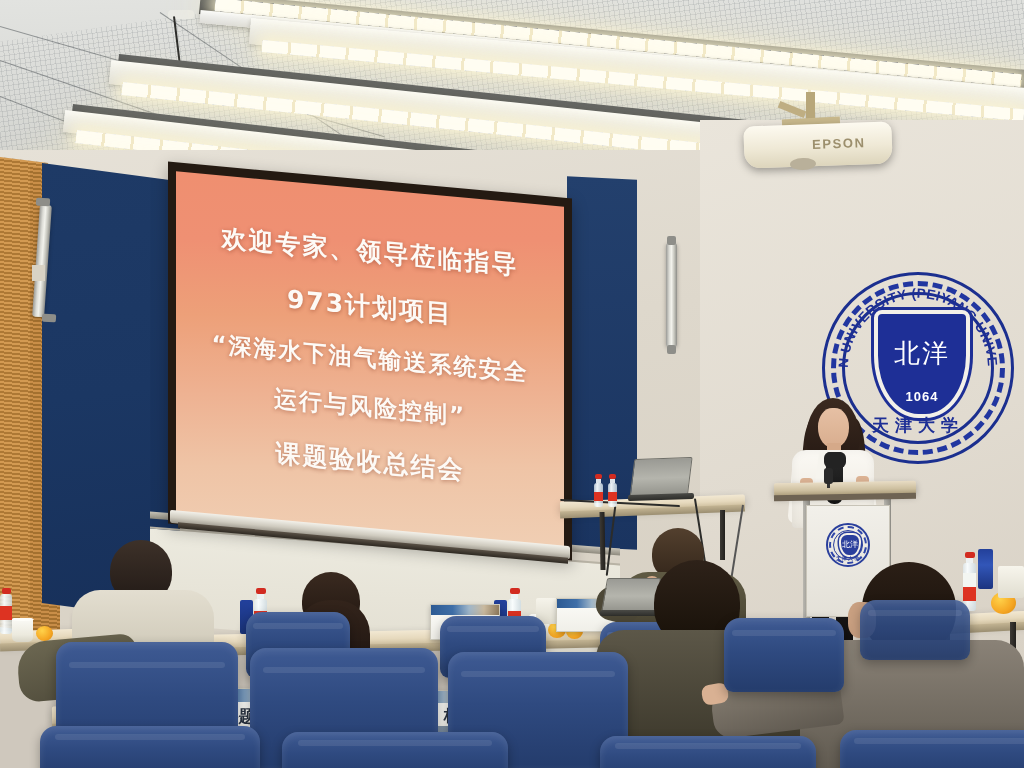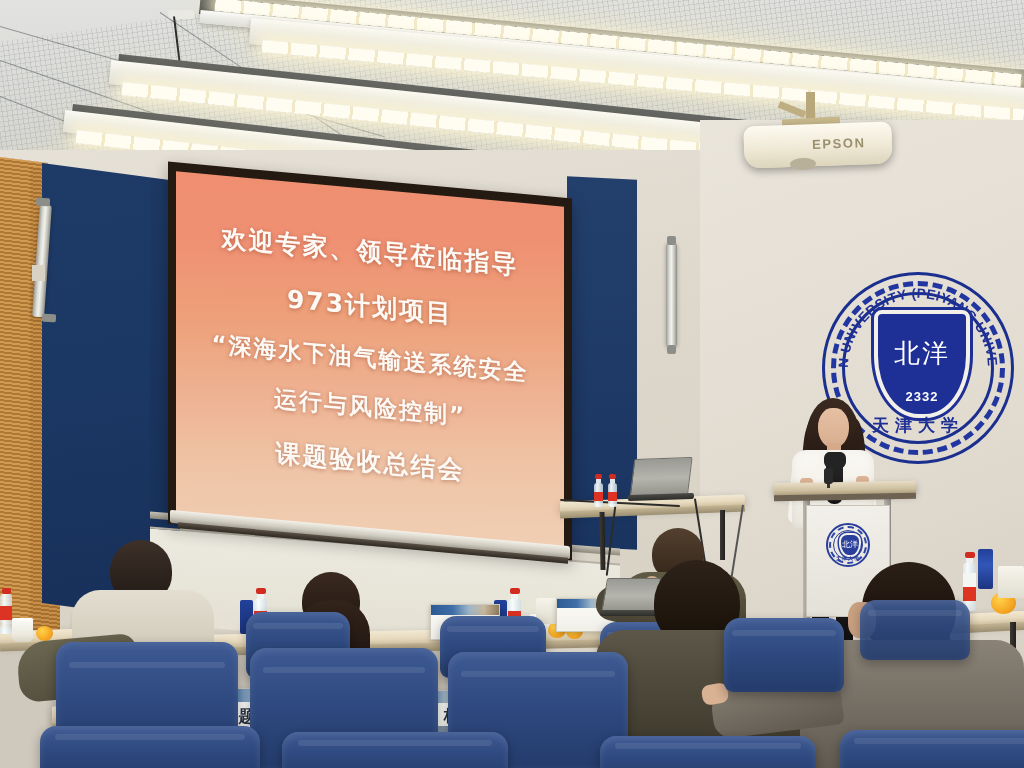--- a/index.html
+++ b/index.html
@@ -472,21 +472,21 @@
       <svg class="seal-arc" viewBox="0 0 192 192">
         <defs>
           <path id="arcpath" d="M 26 96 A 70 70 0 1 1 166 96"></path>
         </defs>
         <text font-size="13.5" font-weight="bold" fill="#1e2f96" font-family="Liberation Sans, sans-serif" letter-spacing="0.4">
           <textPath href="#arcpath" startOffset="50%" text-anchor="middle" id="seal-text-path">TIANJIN UNIVERSITY (PEIYANG UNIVERSITY)</textPath>
         </text>
       </svg>
       <div class="seal-shield">
         <div class="seal-shield-chars">北洋</div>
-        <div class="seal-year">2332</div>
+        <div class="seal-year">1064</div>
       </div>
       <div class="seal-cn">天津大学</div>
     </div>
   </div>
 
   <div class="abs table-top" id="sidetab"></div>
   <div class="abs table-edge" id="sidetab-e"></div>
   <div class="abs table-leg" id="sidetab-l1"></div>
   <div class="abs table-leg" id="sidetab-l2"></div>
 

